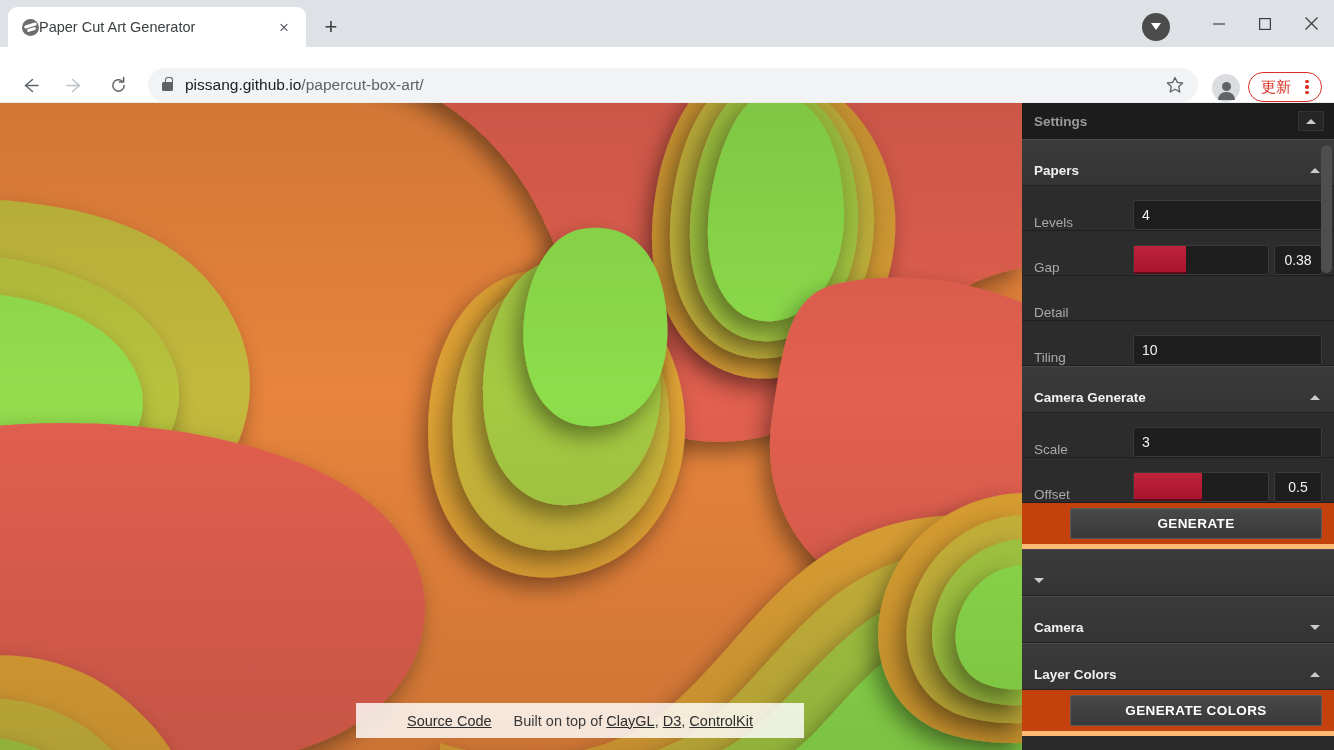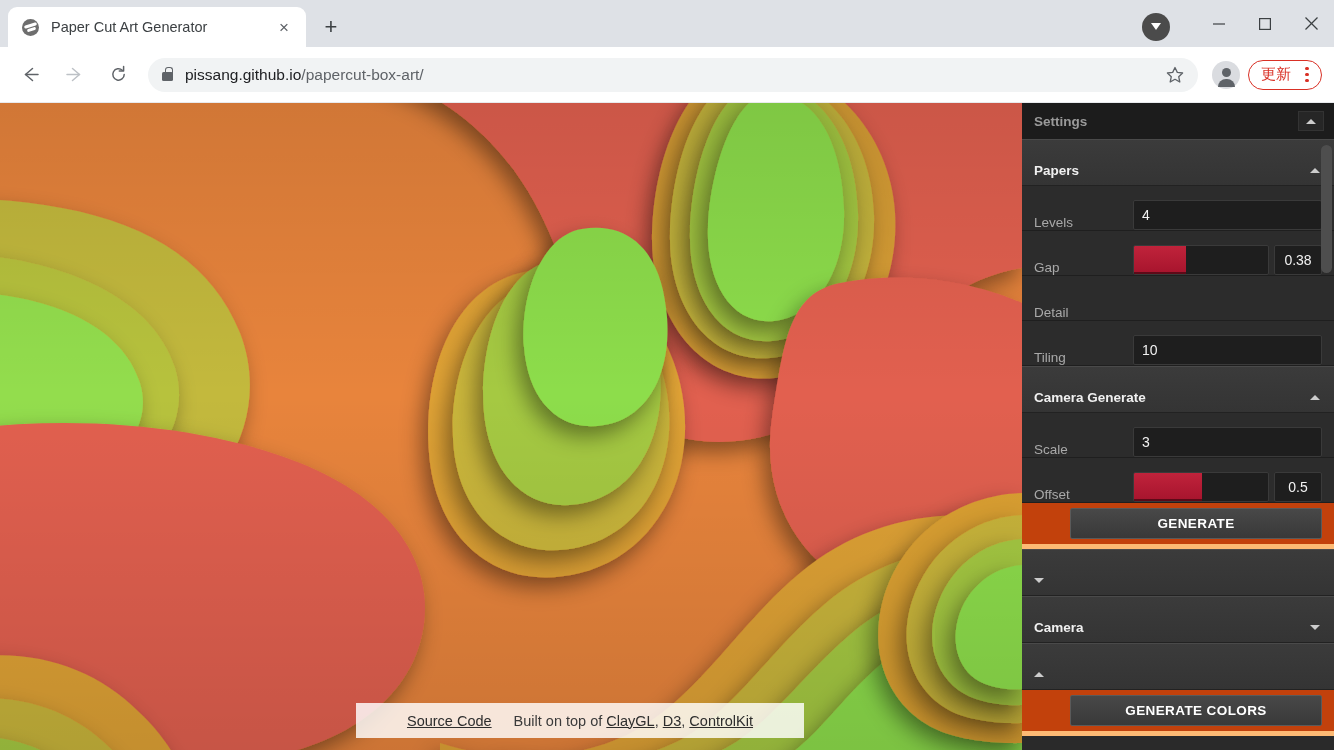--- a/index.html
+++ b/index.html
@@ -52,21 +52,21 @@
     content: "";
     position: absolute;
     left: 5px; top: 9px;
     width: 9px; height: 3px;
     background: #ffffff;
     border-radius: 2px;
     transform: rotate(-18deg);
   }
   .tab-title {
     flex: 1;
-    margin-left: 12px;
+    margin-left: 0;
     font-size: 14.5px;
     color: #3c4043;
     white-space: nowrap;
     overflow: hidden;
   }
   .tab-close {
     width: 24px; height: 24px;
     display: flex; align-items: center; justify-content: center;
     font-size: 17px; color: #5f6368;
     border-radius: 50%;
@@ -105,21 +105,21 @@
     width: 46px; height: 32px;
     display: flex; align-items: center; justify-content: center;
     color: #3c4043;
   }
   .wbtn svg { display: block; }
 
   .toolbar {
     height: 56px;
     background: #ffffff;
     display: flex;
-    align-items: center;
+    align-items: flex-end;
     padding: 0 8px;
     border-bottom: 1px solid #e8eaed;
   }
   .navbtn {
     width: 34px; height: 34px;
     margin: 0 5px;
     display: flex; align-items: center; justify-content: center;
     color: #5f6368;
     border-radius: 50%;
   }
@@ -782,20 +782,21 @@
         <div class="group-head">
           <div class="chev-dn"></div>
         </div>
 
         <div class="group-head">
           <div class="gname">Camera</div>
           <div class="chev-dn"></div>
         </div>
 
         <div class="group-head">
+          <div class="gname">Layer Colors</div>
           <div class="chev-up"></div>
         </div>
 
         <div class="btnrow">
           <div class="bigbtn">GENERATE COLORS</div>
         </div>
 
       </div>
 
       <div class="pscroll">

